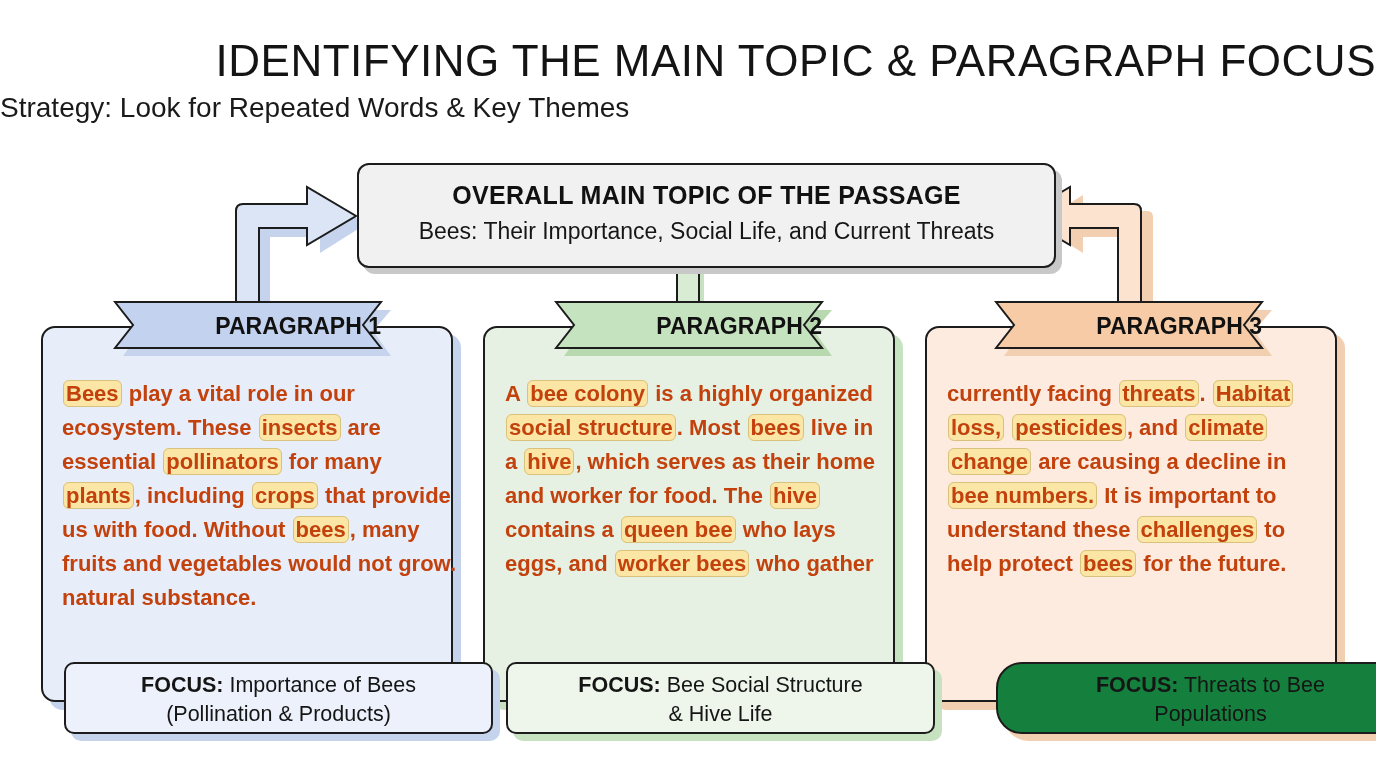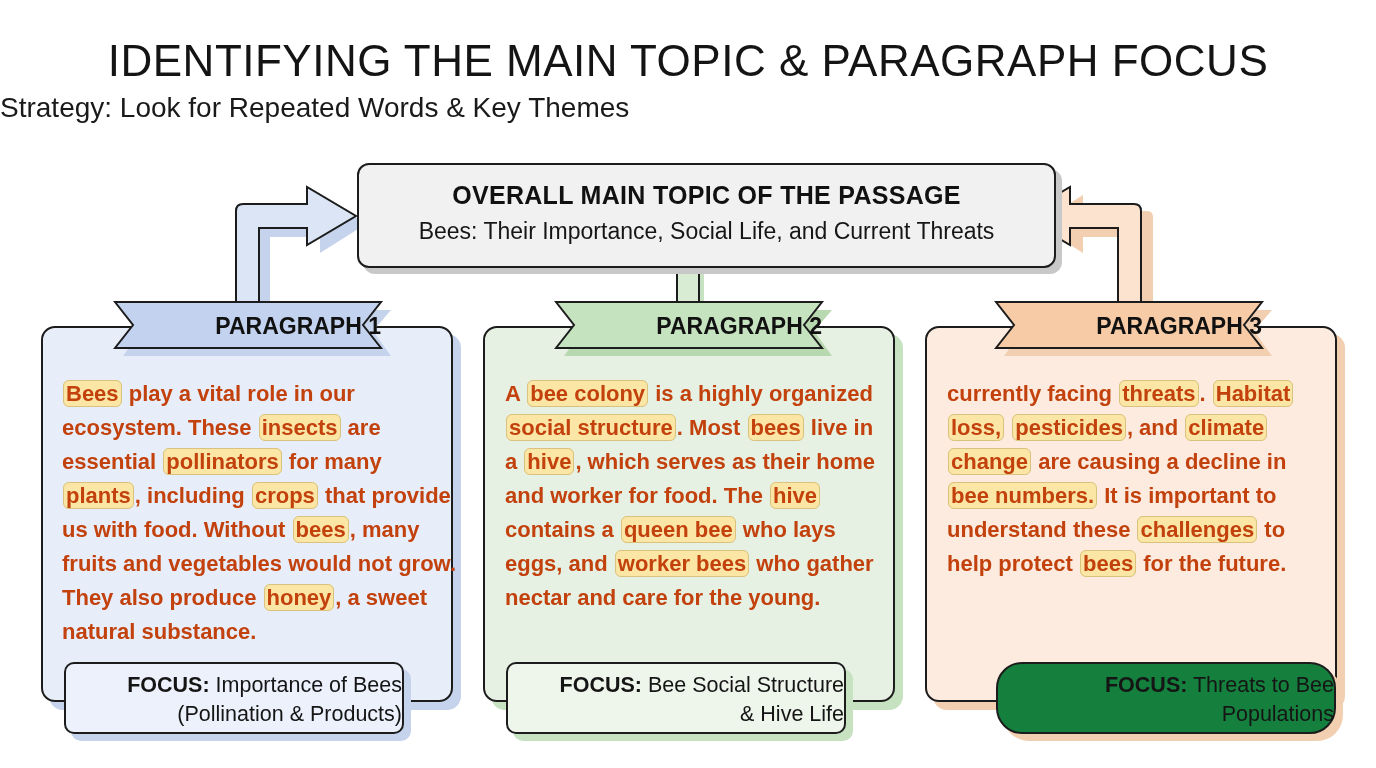--- a/index.html
+++ b/index.html
@@ -1,20 +1,20 @@
 <!DOCTYPE html>
 <html><head>
 <meta charset="utf-8">
 <style>
   * { box-sizing: border-box; margin: 0; padding: 0; }
   html, body { width: 1376px; height: 768px; background: #ffffff; overflow: hidden; }
   body { position: relative; font-family: "DejaVu Sans", "Liberation Sans", sans-serif; color: #1a1a1a; }
 
   .title {
-    position: absolute; left: 0; top: 36px; width: 1376px; text-align: center;
+    position: absolute; left: 0; top: 36px; width: 1376px; text-align: right;
     font-family: "Liberation Sans", sans-serif; font-size: 44px; font-weight: 400;
     letter-spacing: 0.5px; color: #141414;
   }
   .subtitle {
     position: absolute; left: 0; top: 92px; width: 1376px; text-align: left;
     font-family: "Liberation Sans", sans-serif; font-size: 28px; color: #1a1a1a;
   }
 
   .connectors { position: absolute; left: 0; top: 0; width: 1376px; height: 768px; pointer-events: none; }
 
@@ -52,22 +52,22 @@
   .para {
     position: absolute; top: 377px; width: 395px;
     font-family: "Liberation Sans", sans-serif; font-size: 22px; line-height: 34px; color: #c2410c; font-weight: bold;
   }
   .hl {
     background: #fbe6a6; border: 1px solid #d8c27e; border-radius: 6px;
     padding: 0 2px; margin: 0 1px;
   }
 
   .focus {
-    position: absolute; top: 662px; width: 340px; height: 72px;
-    border: 2px solid #1c1c1c; border-radius: 10px; text-align: right;
+    position: absolute; top: 662px; width: 429px; height: 72px;
+    border: 2px solid #1c1c1c; border-radius: 10px; text-align: center;
     font-family: "Liberation Sans", sans-serif; font-size: 21.5px; line-height: 29px;
     padding-top: 7px; color: #151515;
   }
   .focus b { font-weight: 700; }
   .focus.blue   { left: 64px;  background: #ecf1fb; box-shadow: 7px 7px 0 #c5d3ec; }
   .focus.green  { left: 506px; background: #eef6ec; box-shadow: 7px 7px 0 #c7e2c1; }
   .focus.orange { left: 996px; background: #15803d; box-shadow: 7px 7px 0 #f2cfb1; border-radius: 26px; }
 </style>
 </head>
 <body>
@@ -120,31 +120,29 @@
   <div class="ribbon-label">PARAGRAPH 3</div>
 </div>
 
 <div class="para" style="left:62px;">
     <div><span class="hl">Bees</span><span> play a vital role in our</span></div>
     <div><span>ecosystem. These </span><span class="hl">insects</span><span> are</span></div>
     <div><span>essential </span><span class="hl">pollinators</span><span> for many</span></div>
     <div><span class="hl">plants</span><span>, including </span><span class="hl">crops</span><span> that provide</span></div>
     <div><span>us with food. Without </span><span class="hl">bees</span><span>, many</span></div>
     <div><span>fruits and vegetables would not grow.</span></div>
-    <div><span>They also produce </span><span class="hl">honey</span><span>, a sweet</span></div>
     <div><span>natural substance.</span></div>
   </div>
 <div class="para" style="left:505px;">
     <div><span>A </span><span class="hl">bee colony</span><span> is a highly organized</span></div>
     <div><span class="hl">social structure</span><span>. Most </span><span class="hl">bees</span><span> live in</span></div>
     <div><span>a </span><span class="hl">hive</span><span>, which serves as their home</span></div>
     <div><span>and worker for food. The </span><span class="hl">hive</span></div>
     <div><span>contains a </span><span class="hl">queen bee</span><span> who lays</span></div>
     <div><span>eggs, and </span><span class="hl">worker bees</span><span> who gather</span></div>
-    <div><span>nectar and care for the young.</span></div>
   </div>
 <div class="para" style="left:947px;">
     <div><span>currently facing </span><span class="hl">threats</span><span>. </span><span class="hl">Habitat</span></div>
     <div><span class="hl">loss,</span><span> </span><span class="hl">pesticides</span><span>, and </span><span class="hl">climate</span></div>
     <div><span class="hl">change</span><span> are causing a decline in</span></div>
     <div><span class="hl">bee numbers.</span><span> It is important to</span></div>
     <div><span>understand these </span><span class="hl">challenges</span><span> to</span></div>
     <div><span>help protect </span><span class="hl">bees</span><span> for the future.</span></div>
   </div>
 

